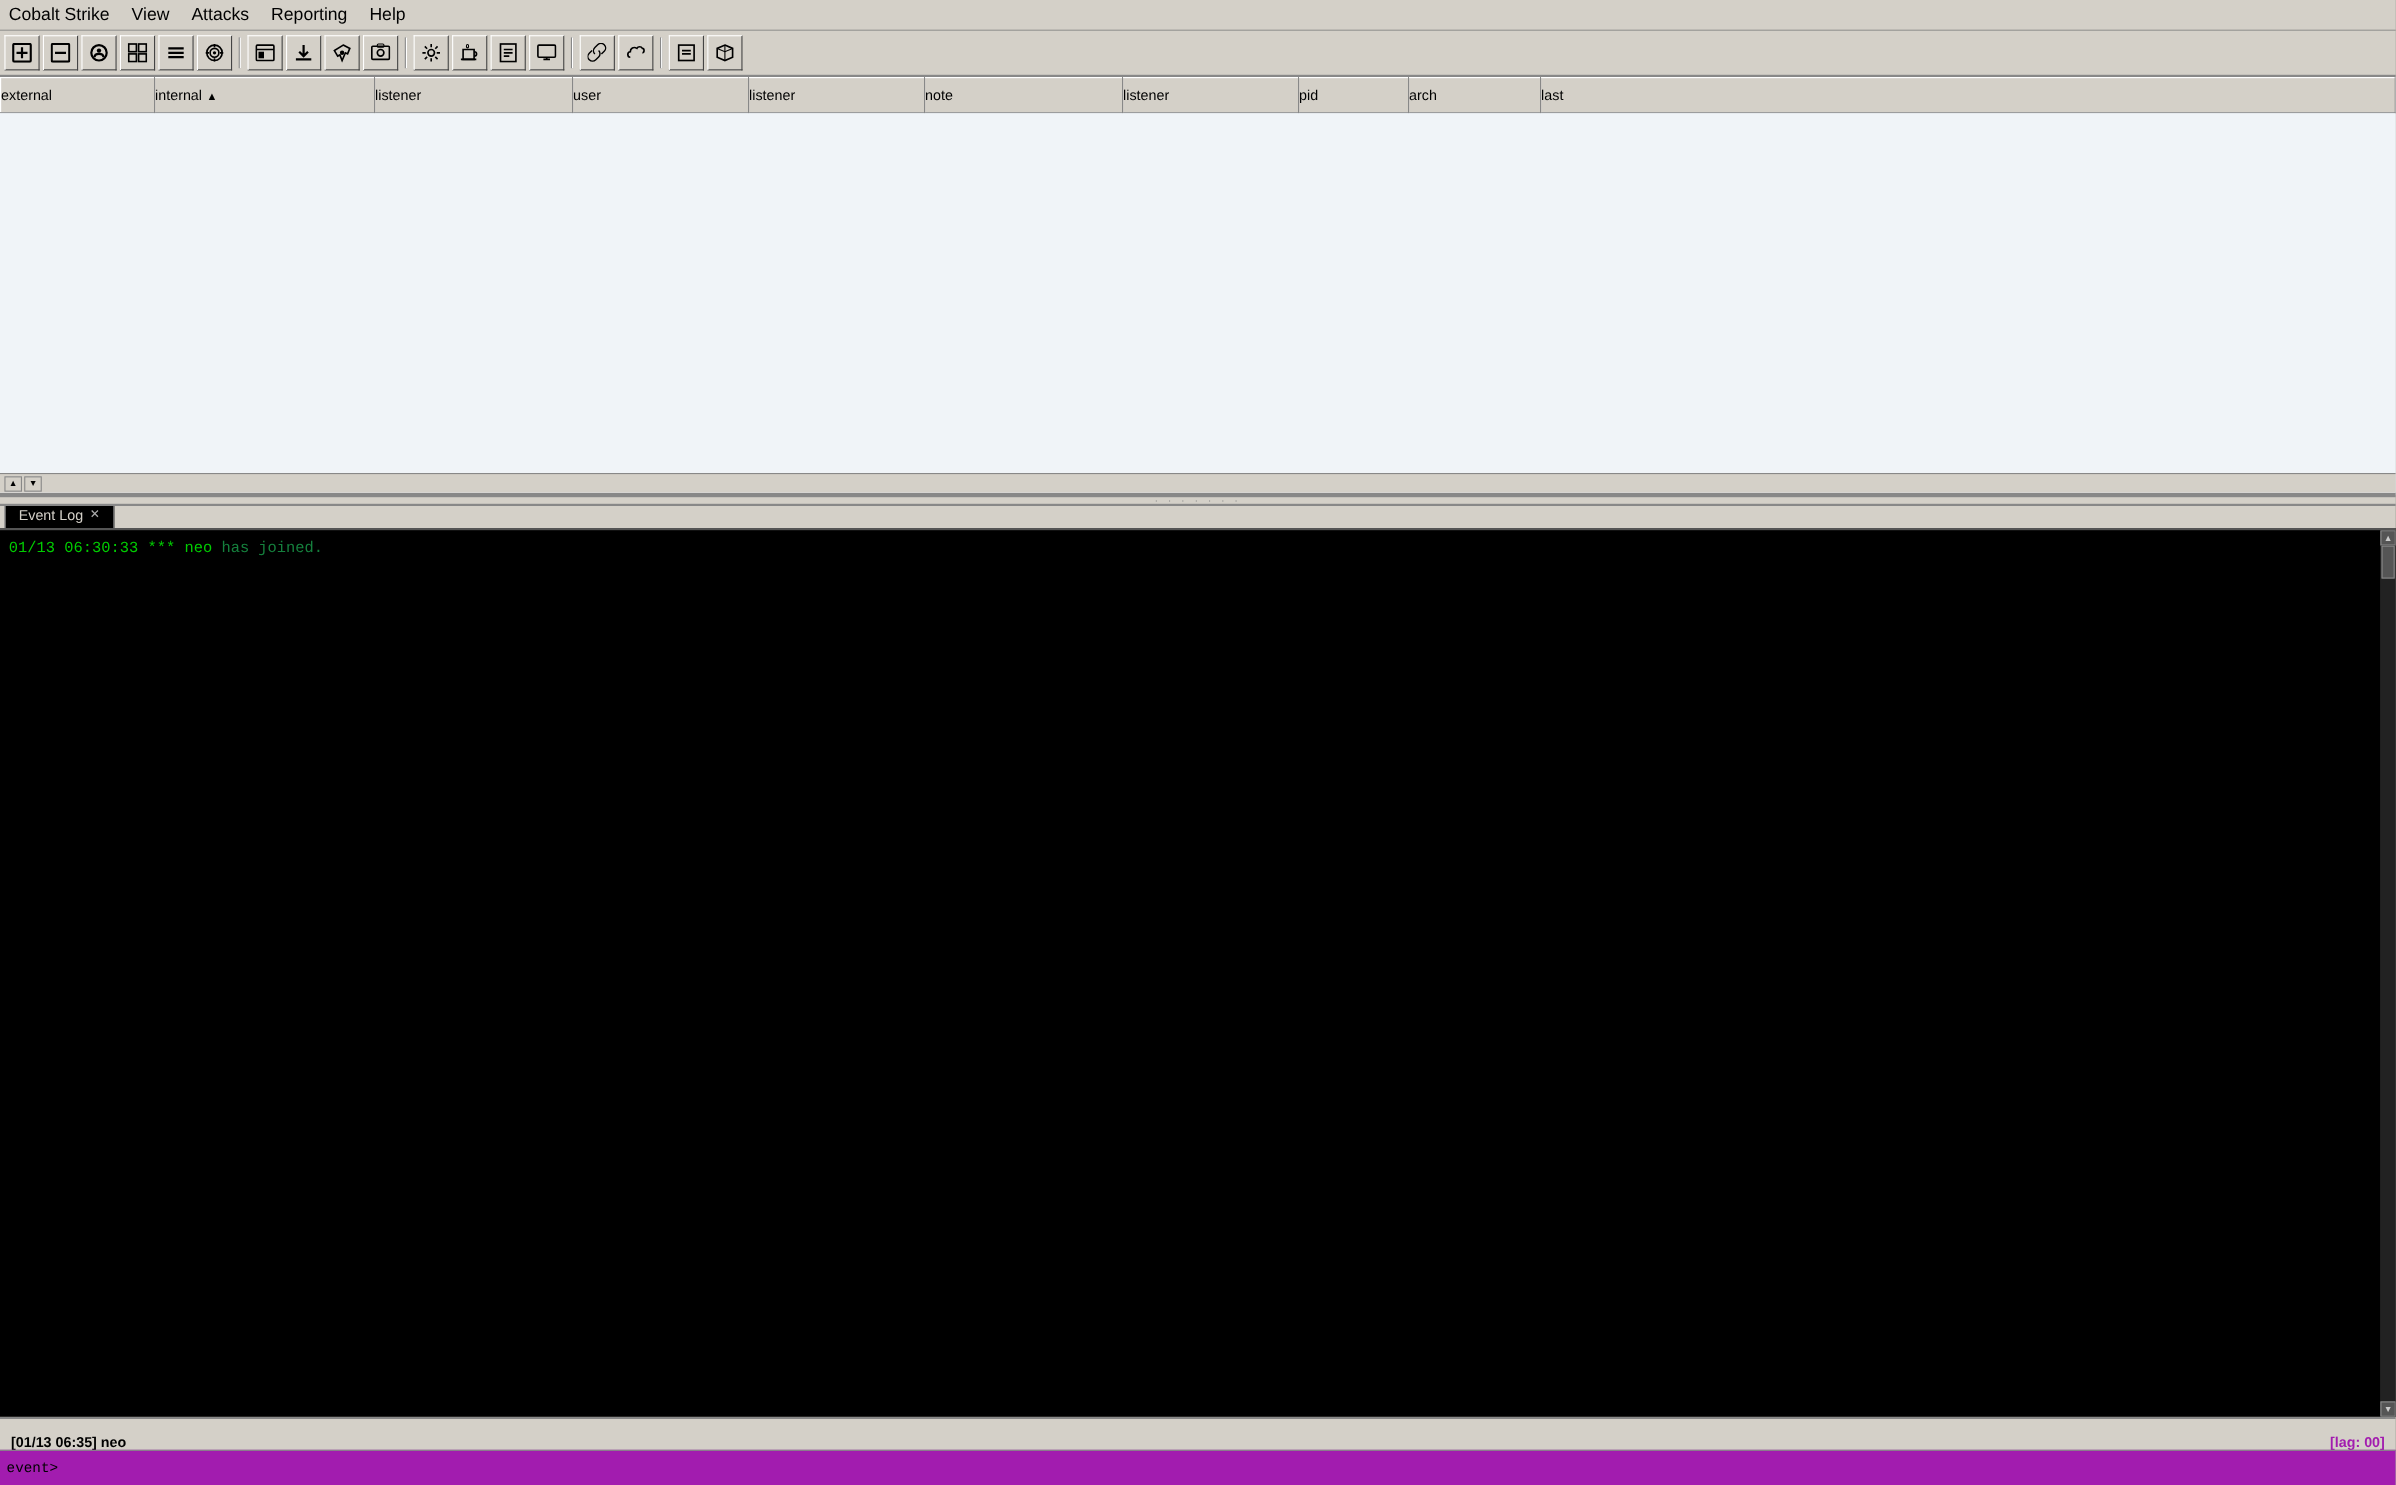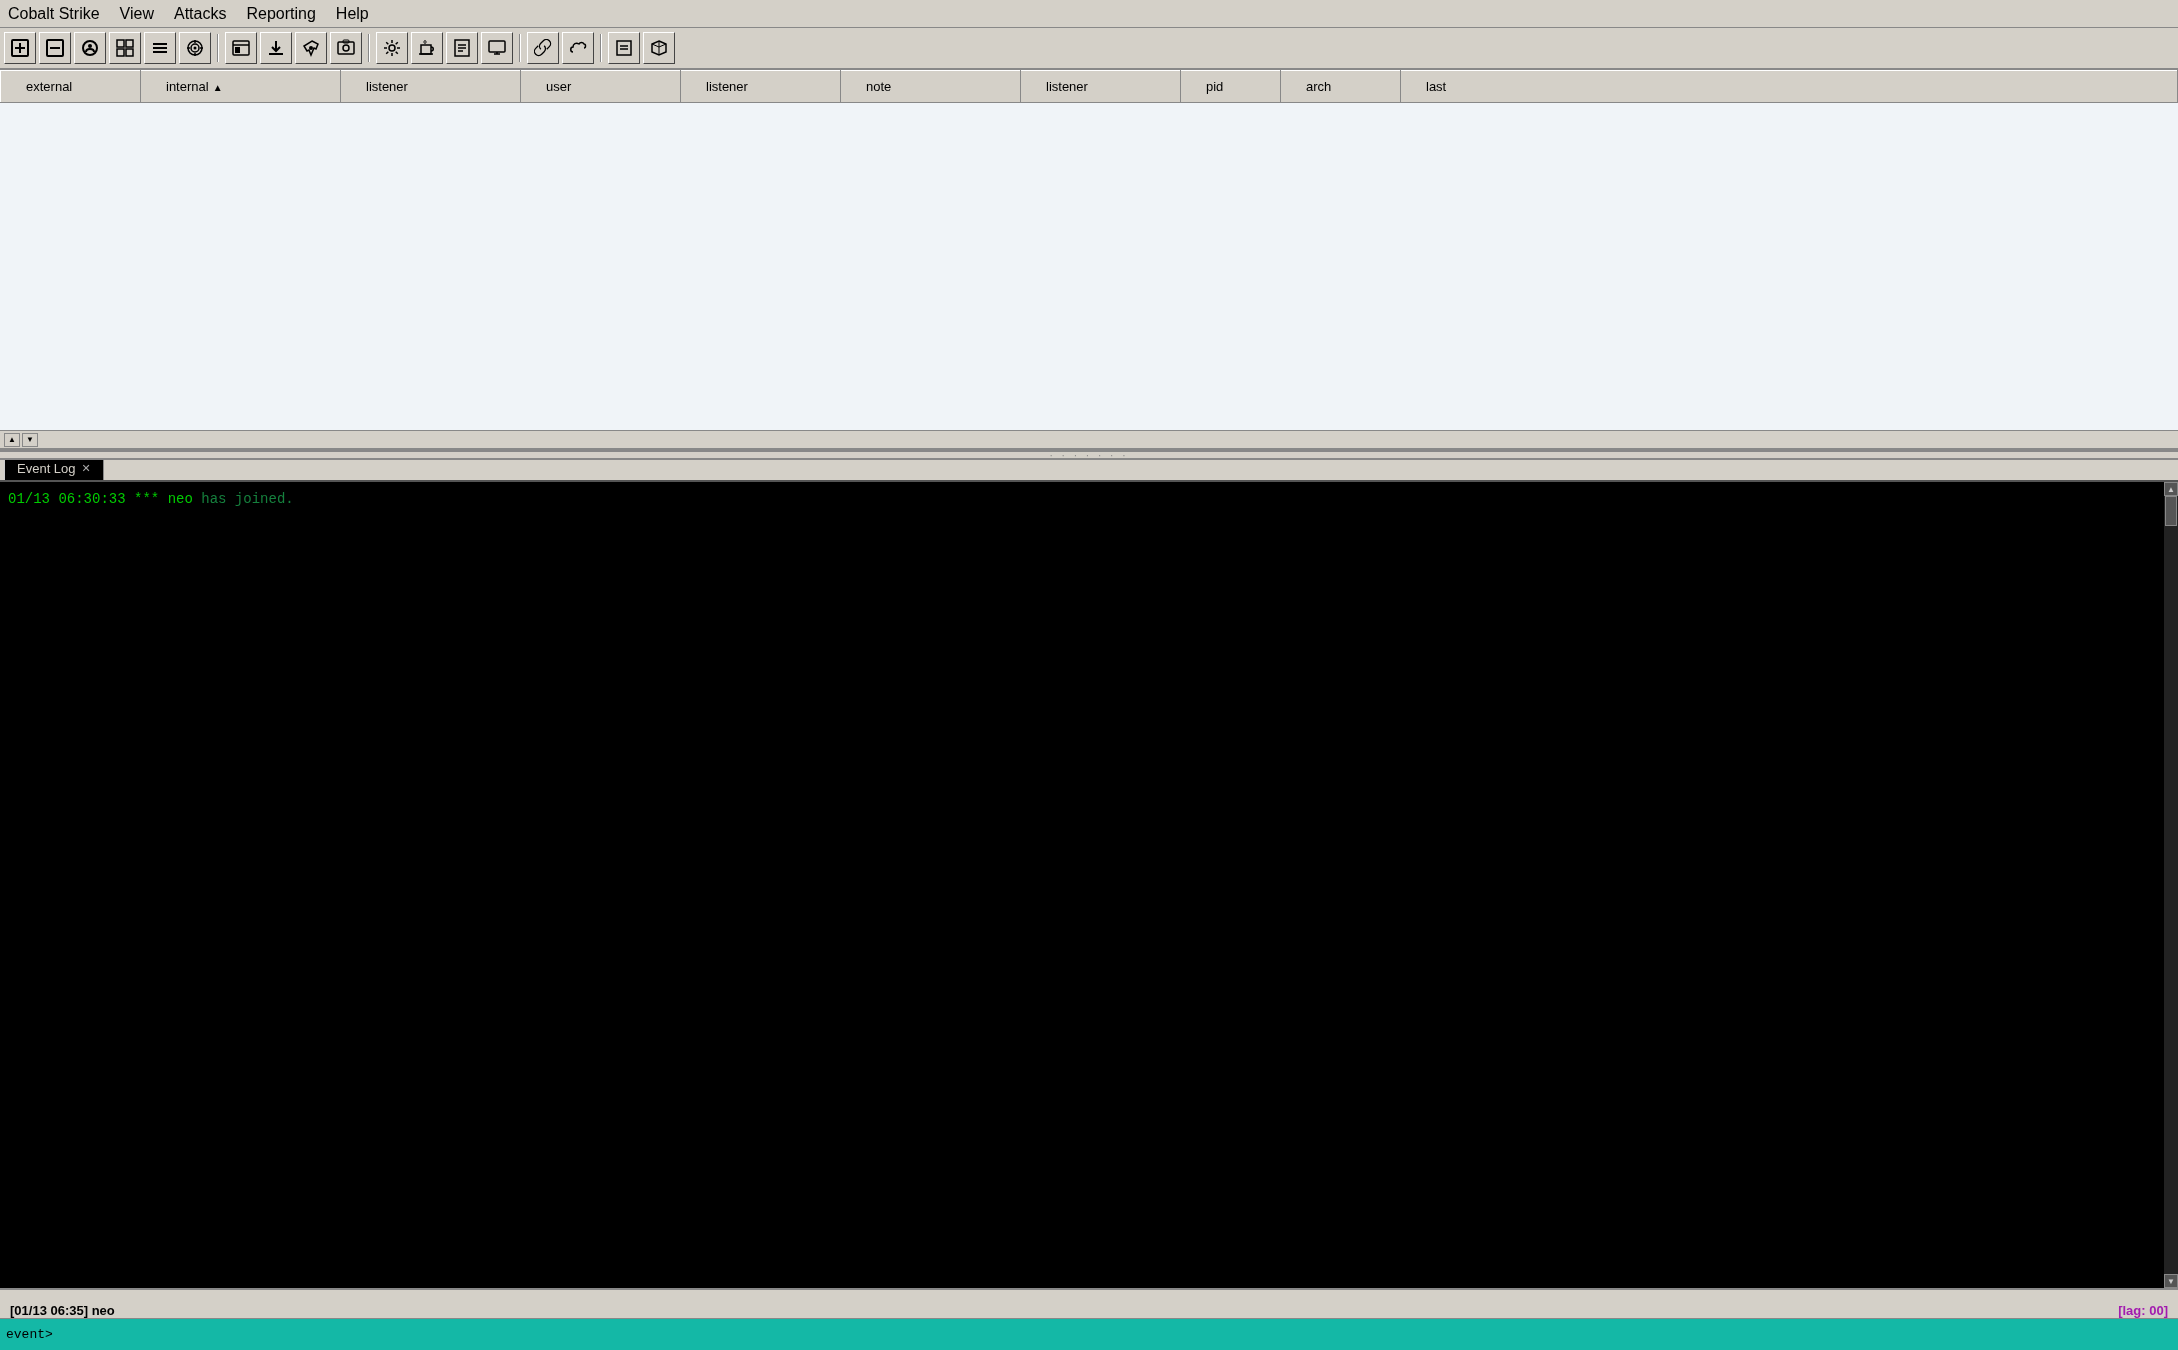--- a/index.html
+++ b/index.html
@@ -83,21 +83,21 @@
       table-layout: fixed;
     }
     #beacon-table thead tr {
       background: #d4d0c8;
       height: 32px;
     }
     #beacon-table thead th {
       border: 1px solid #888;
       border-top-color: #fff;
       border-left-color: #fff;
-      padding: 4px 25px;
+      padding: 4px 0;
       text-align: left;
       font-weight: normal;
       font-size: 13px;
       cursor: pointer;
       white-space: nowrap;
       overflow: hidden;
     }
     .sort-arrow {
       font-size: 10px;
       margin-left: 4px;
@@ -249,21 +249,21 @@
       font-weight: bold;
       color: #000;
     }
     #status-right {
       font-weight: bold;
       color: #a21caf;
     }
 
     
     #input-bar {
-      background: #14b8a6;
+      background: #a21caf;
       border-top: 1px solid #888;
       height: 32px;
       display: flex;
       align-items: center;
       padding: 0 6px;
       flex-shrink: 0;
     }
     #event-prompt {
       font-family: 'Courier New', Courier, monospace;
       font-size: 13px;

